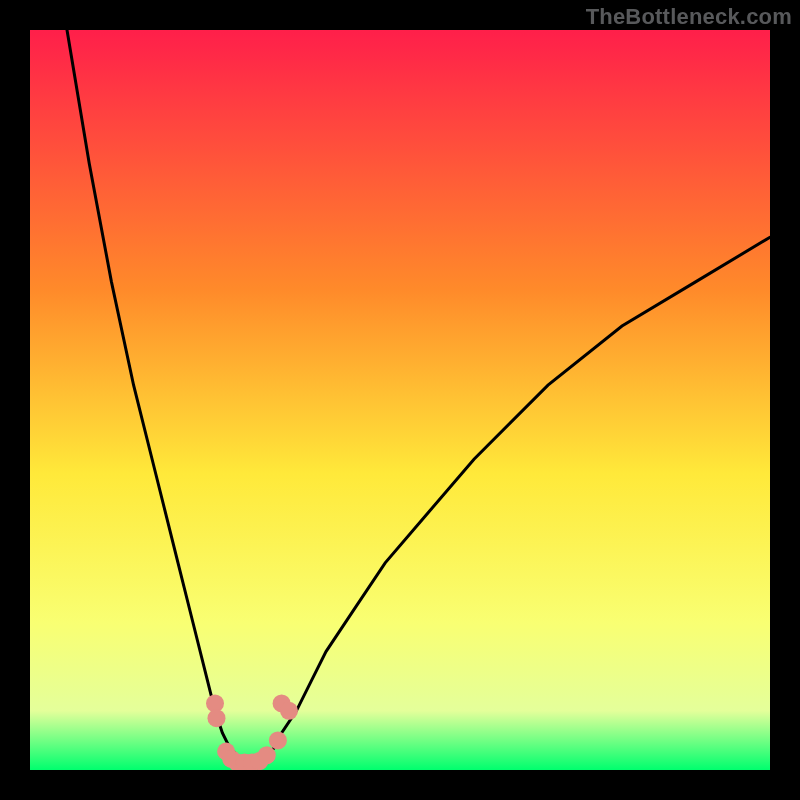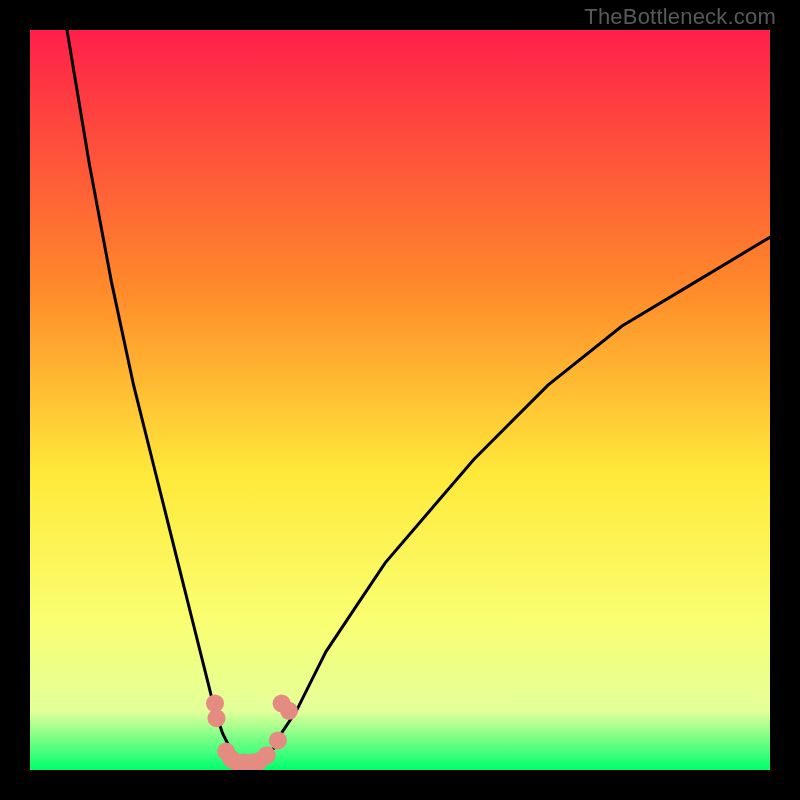--- a/index.html
+++ b/index.html
@@ -22,25 +22,26 @@
     position: absolute;
     left: 30px;
     top: 30px;
     width: 740px;
     height: 740px;
     overflow: hidden;
   }
   .watermark {
     position: absolute;
     top: 4px;
-    right: 24px;
+    right: 8px;
     font-family: Arial, Helvetica, sans-serif;
     font-size: 22px;
     color: #58595b;
     letter-spacing: 0.2px;
+    font-weight: bold;
   }
   svg { display: block; }
 </style>
 </head>
 <body>
 
 <div class="frame">
   <div class="plot">
     <svg id="plot-svg" width="740" height="740" viewBox="0 0 740 740">
       <defs>

